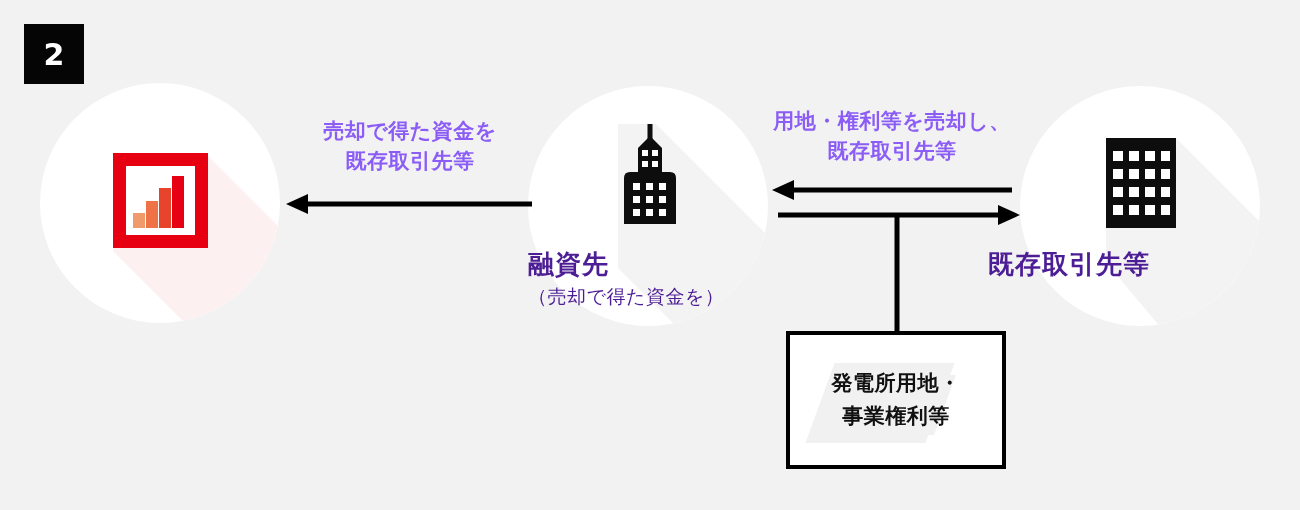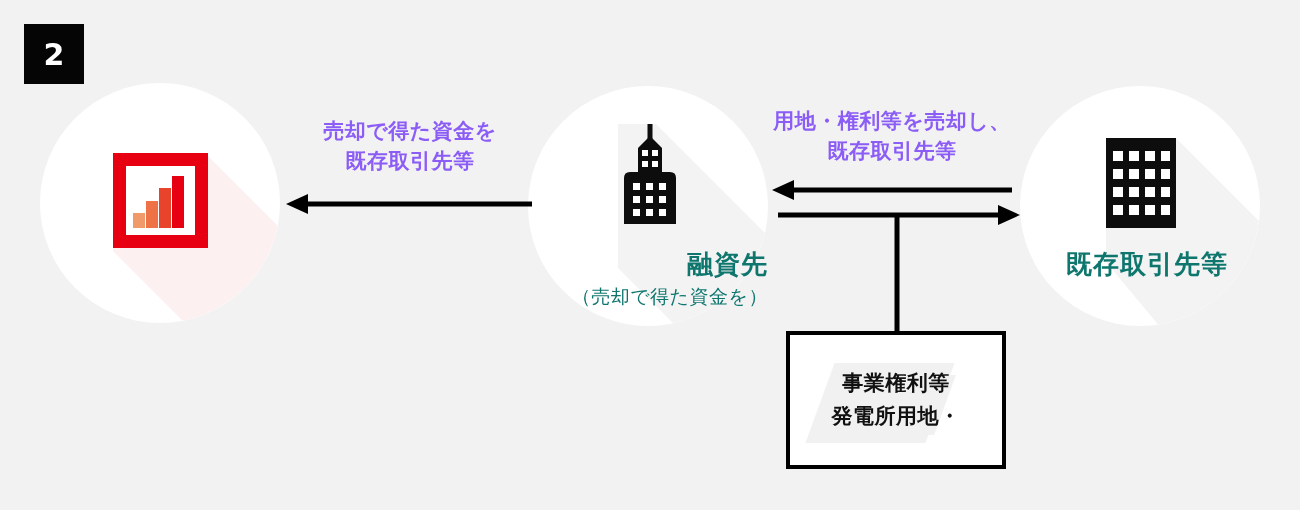--- a/index.html
+++ b/index.html
@@ -95,22 +95,22 @@
     position: absolute;
     left: 1106px;
     top: 138px;
     width: 70px;
     height: 90px;
   }
 
   
   .node-label {
     position: absolute;
-    text-align: right;
-    color: #0f766e;
+    text-align: left;
+    color: #4c1d95;
     white-space: nowrap;
   }
   .node-title {
     font-size: 26px;
     font-weight: 700;
     line-height: 1.25;
     letter-spacing: 1px;
   }
   .node-sub {
     font-size: 19px;
@@ -327,18 +327,18 @@
       <polygon points="1020,215 998,205 998,225" fill="#000000"></polygon>
     </g>
 
     <line x1="897" y1="215" x2="897" y2="333" stroke="#000000" stroke-width="5"></line>
   </svg>
 
   <div class="asset-box">
     <div class="asset-box-wm"></div>
     <div class="asset-box-wm2"></div>
     <div class="asset-text">
+      <div>発電所用地・</div>
       <div>事業権利等</div>
-      <div>発電所用地・</div>
     </div>
   </div>
 
 </div>
 
 </body></html>

